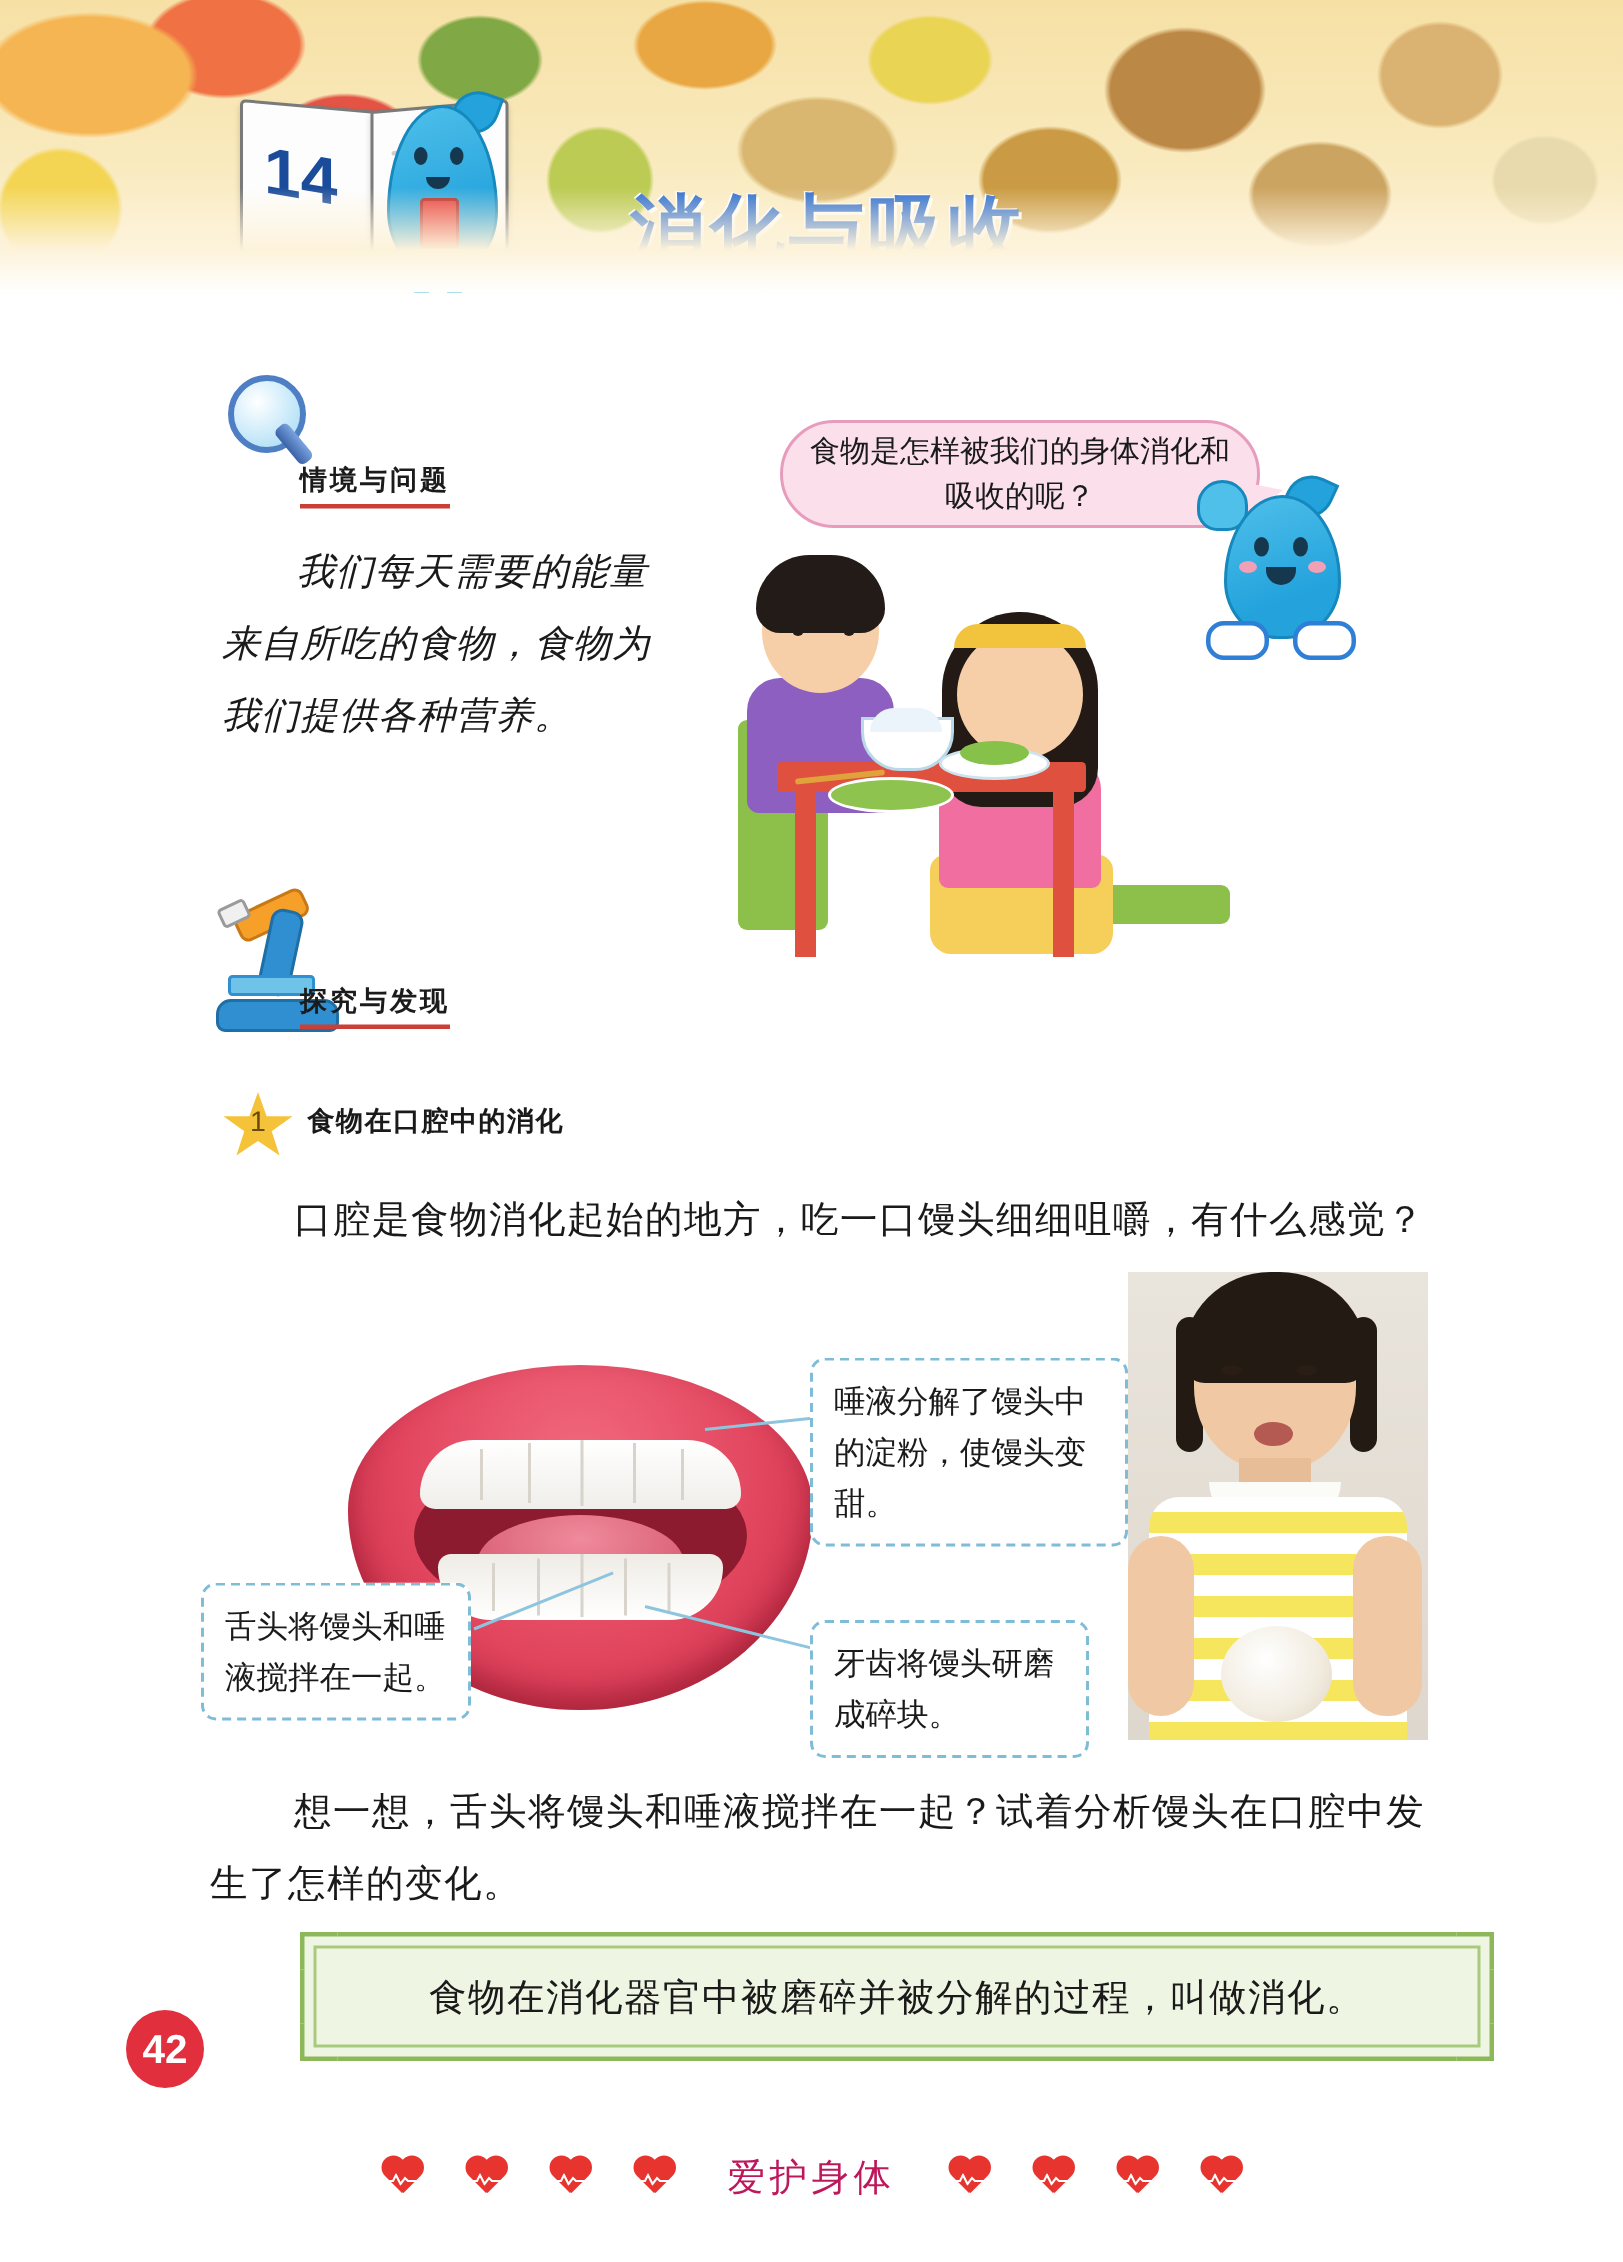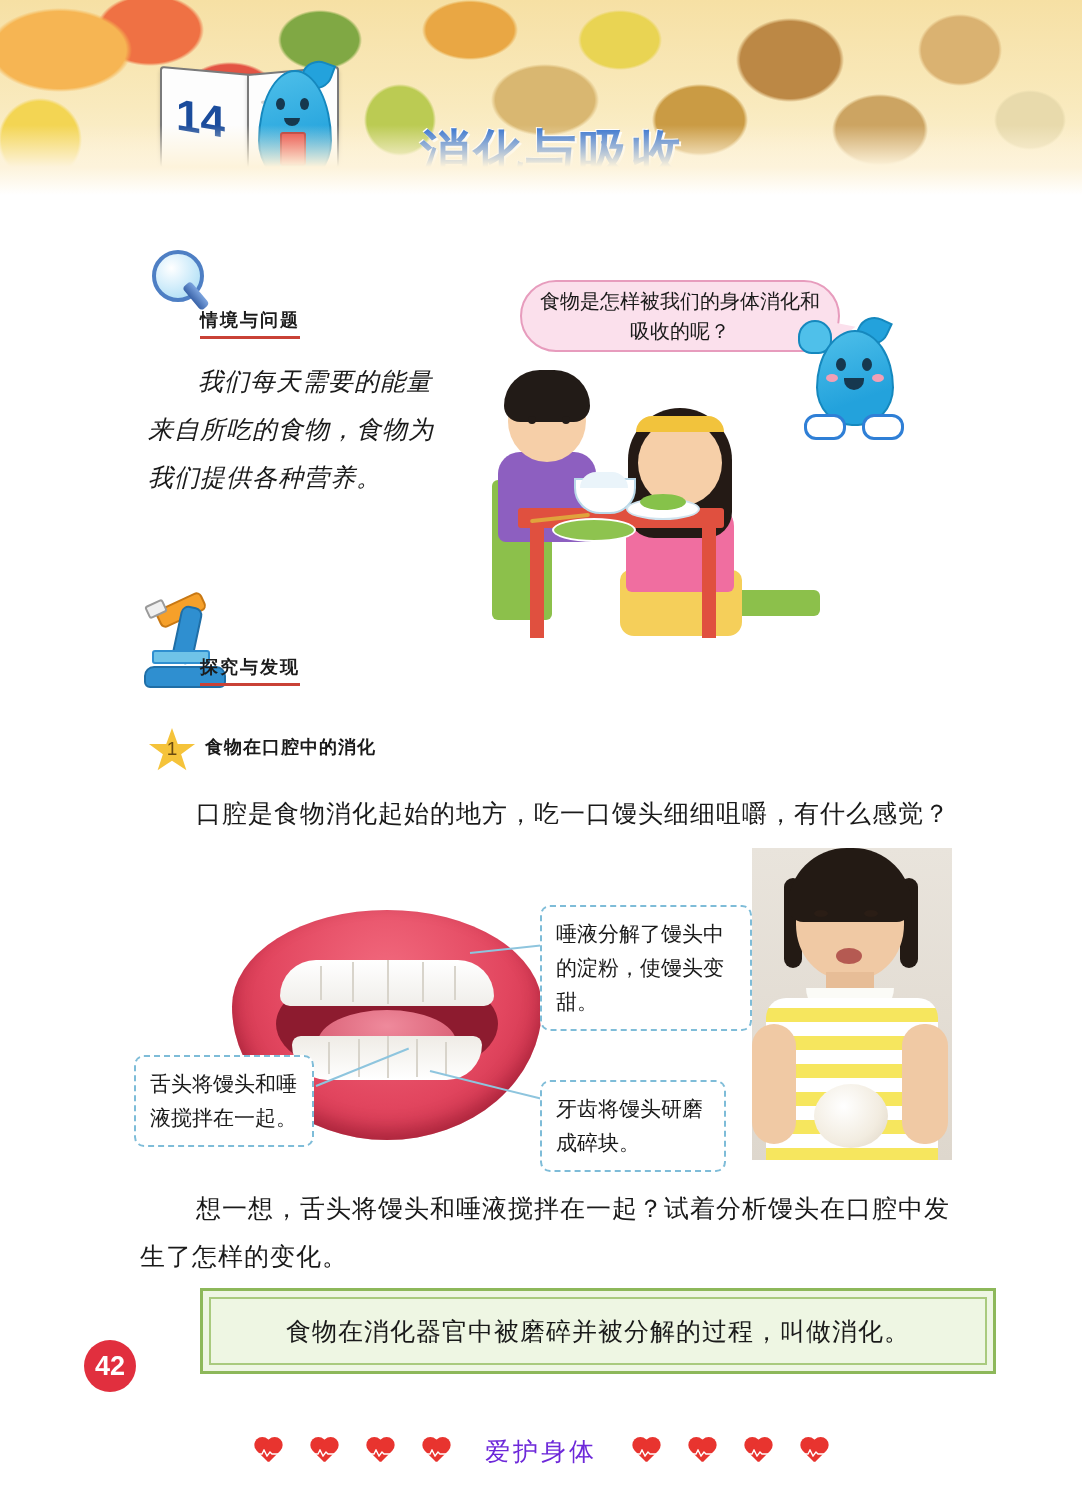--- a/index.html
+++ b/index.html
@@ -325,21 +325,21 @@
   .heart:before, .heart:after {
     content:""; position:absolute; top:0; width:16px; height:24px;
     background:#e8342f; border-radius:16px 16px 0 0;
   }
   .heart:before { left:15px; transform: rotate(-45deg); transform-origin: 0 100%;}
   .heart:after  { left:0;    transform: rotate(45deg);  transform-origin: 100% 100%;}
   .heart .ecg {
     position:absolute; left:5px; top:11px; width:20px; height:8px; z-index:3;
   }
   .footer-text {
-    font-size: 25px; letter-spacing: 3px; color:#6d28d9; padding: 0 8px;
+    font-size: 25px; letter-spacing: 3px; color:#be185d; padding: 0 8px;
     font-family:"Liberation Serif", serif;
   }
 </style>
 </head>
 <body>
 
 <div class="banner">
   <div class="banner-bg"></div>
 
   <div class="book">

